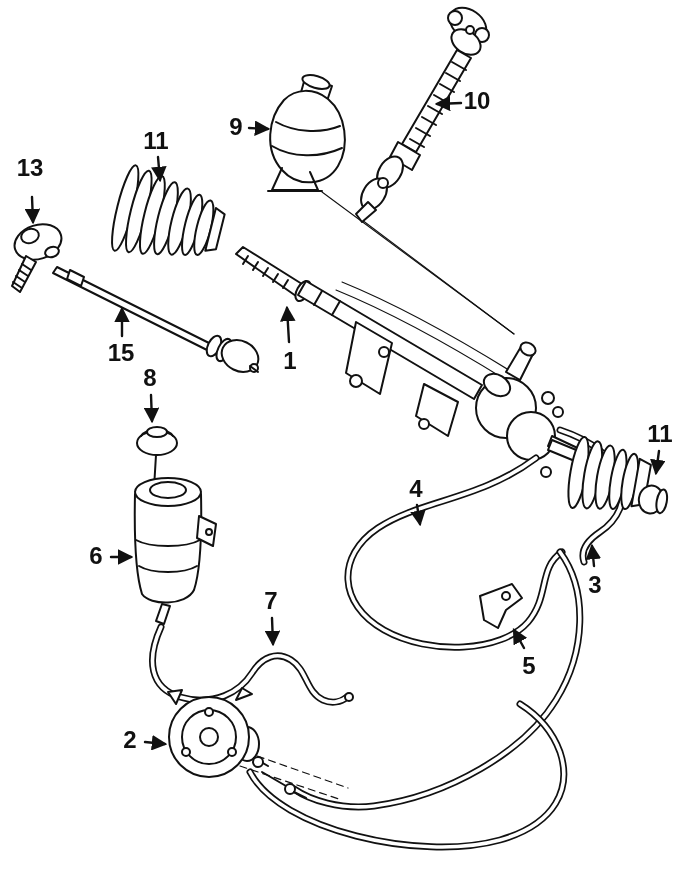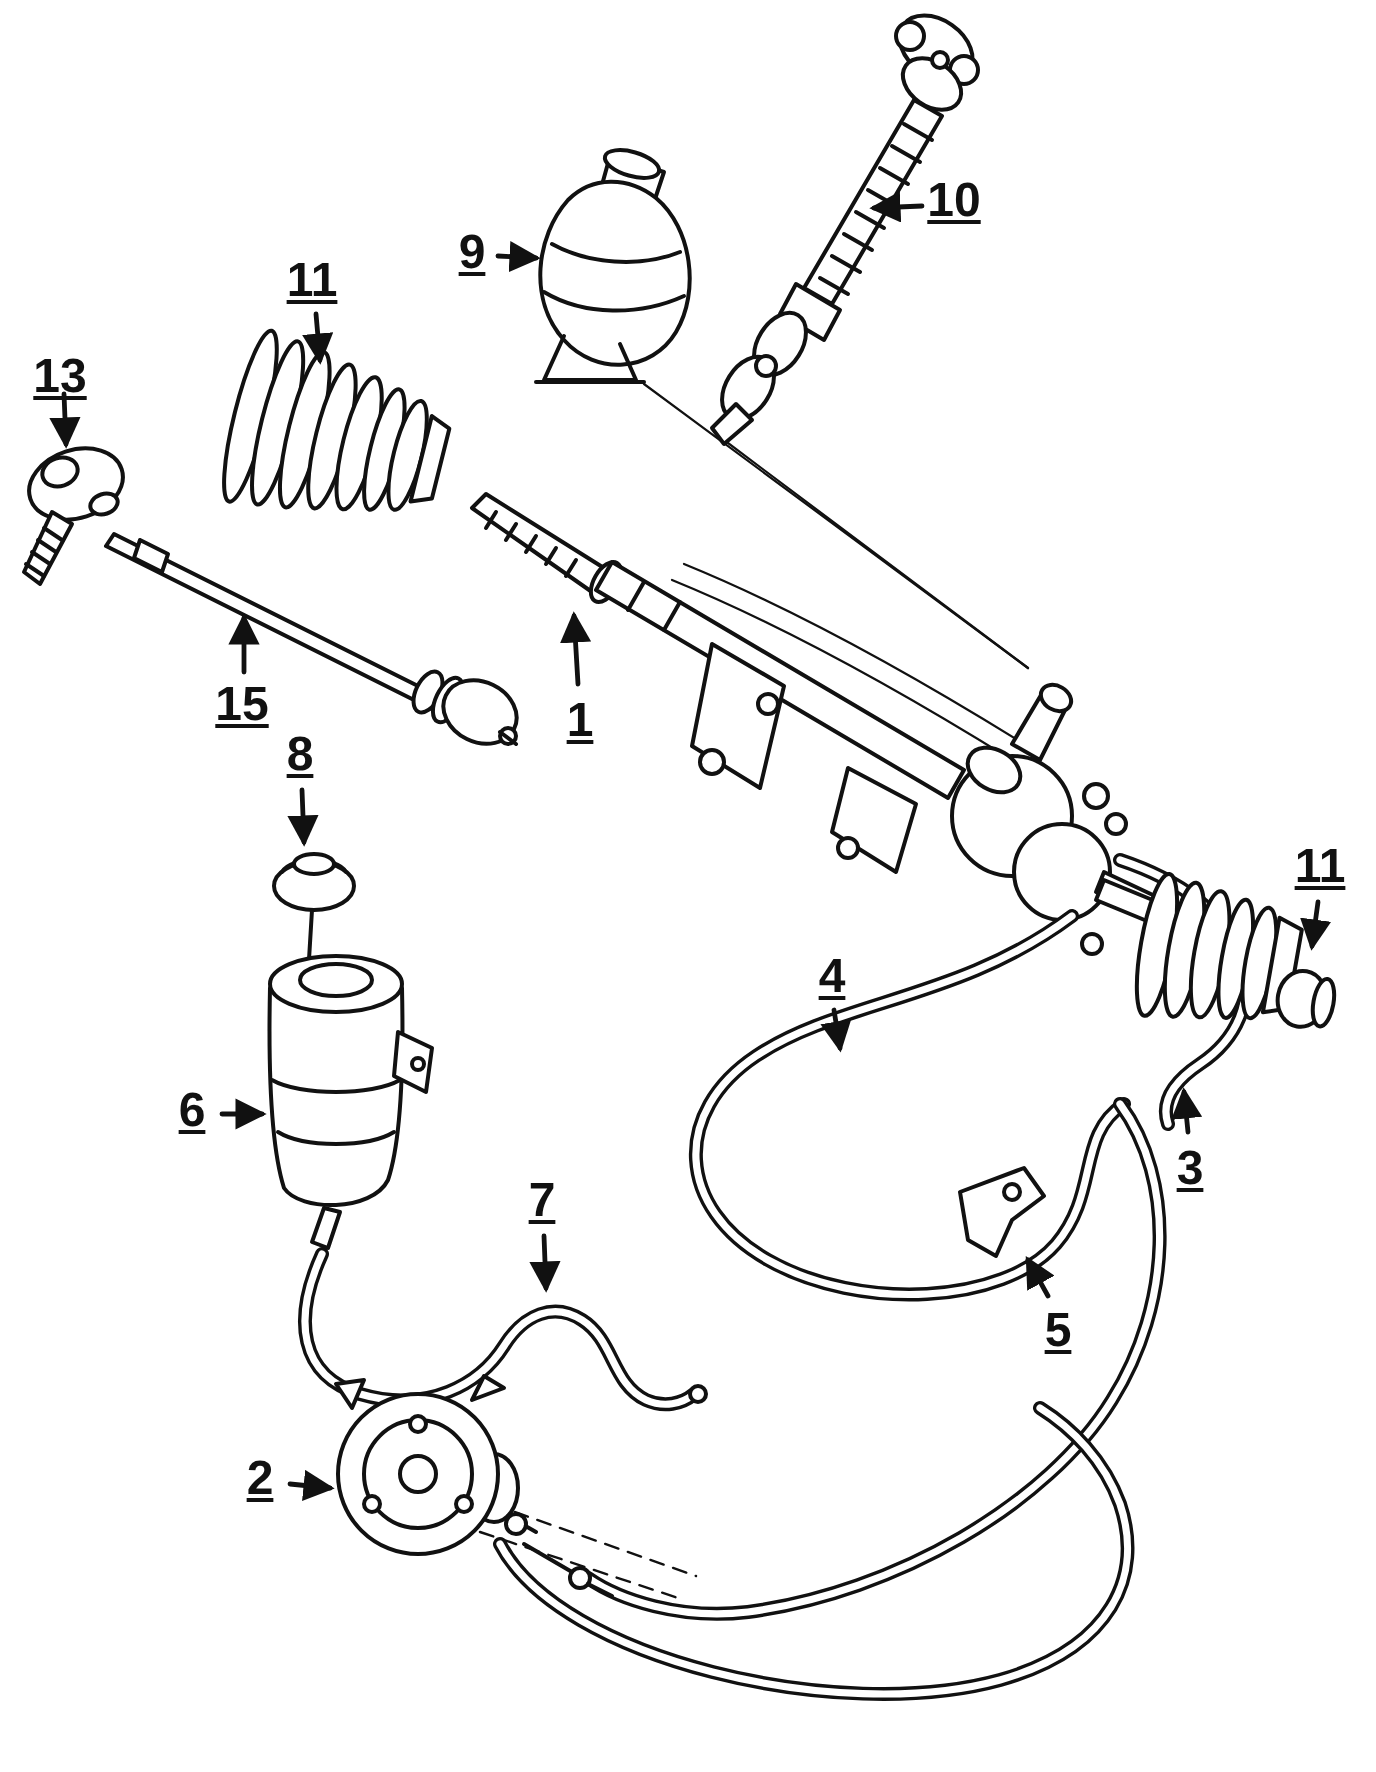--- a/index.html
+++ b/index.html
@@ -21,21 +21,20 @@
   svg.diagram .hoseI { stroke:#ffffff; stroke-width:3.6; }
   svg.diagram .arrowline { stroke-width:2.4; }
   svg.diagram #arrowhead path { fill:var(--line); stroke:none; }
   .callout {
     position:absolute;
     transform:translate(-50%,-50%);
     font-size:24px; font-weight:700; line-height:1;
     color:var(--line);
     cursor:pointer;
     user-select:none;
-    text-decoration:underline;
   }
 </style>
 </head>
 <body>
 
 <div class="stage">
 
   <svg class="diagram" viewBox="0 0 688 886">
     <defs>
       <marker id="arrowhead" viewBox="0 0 10 10" refX="8.5" refY="5" markerWidth="6.5" markerHeight="6.5" orient="auto-start-reverse">
@@ -240,15 +239,15 @@
   <div class="callout" style="left:416px; top:489px;">4</div>
   <div class="callout" style="left:529px; top:666px;">5</div>
   <div class="callout" style="left:96px;  top:556px;">6</div>
   <div class="callout" style="left:271px; top:601px;">7</div>
   <div class="callout" style="left:150px; top:378px;">8</div>
   <div class="callout" style="left:236px; top:127px;">9</div>
   <div class="callout" style="left:477px; top:101px;">10</div>
   <div class="callout" style="left:156px; top:141px;">11</div>
   <div class="callout" style="left:660px; top:434px;">11</div>
   <div class="callout" style="left:121px; top:353px;">15</div>
-  <div class="callout" style="left:30px;  top:189px;">13</div>
+  <div class="callout" style="left:30px;  top:168px;">13</div>
 
 </div>
 
 </body></html>

